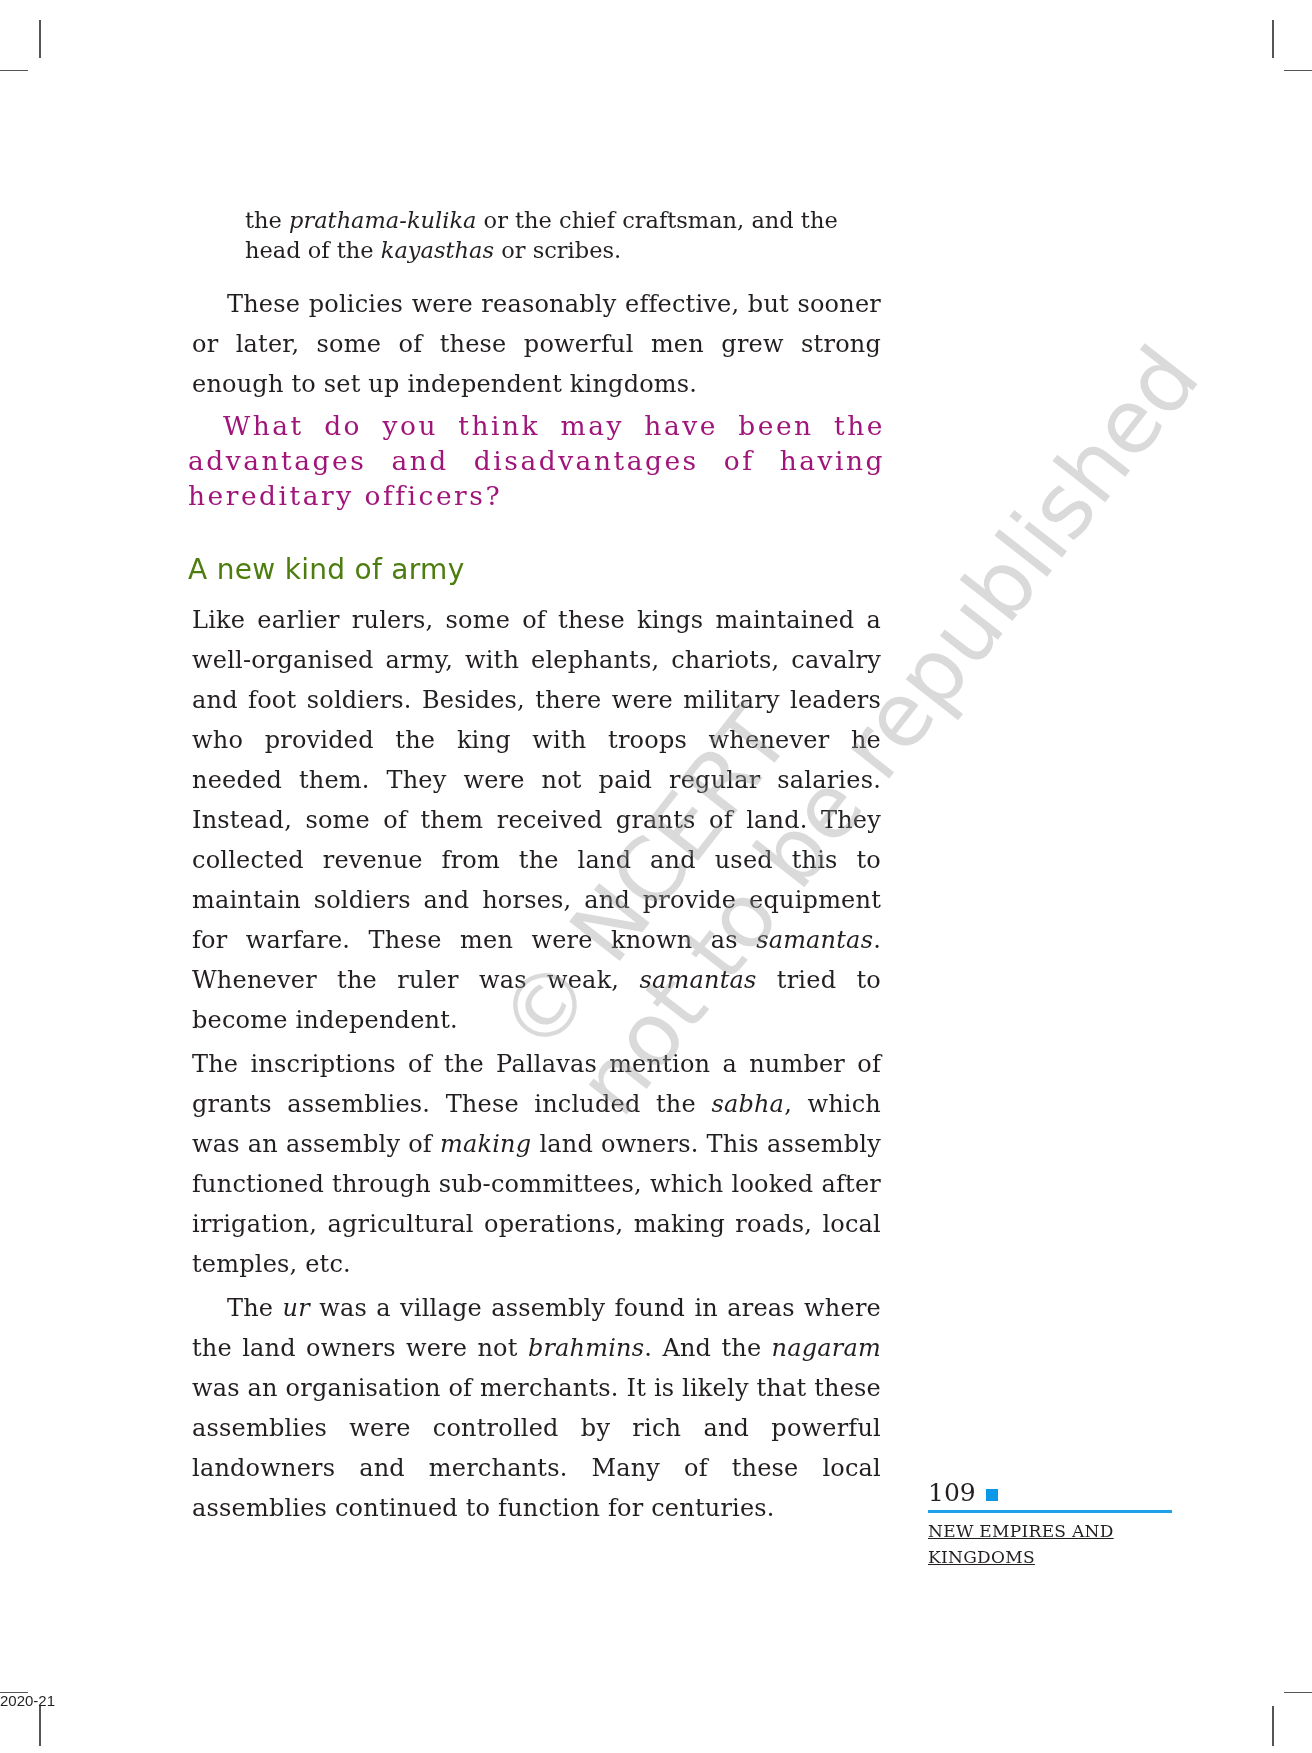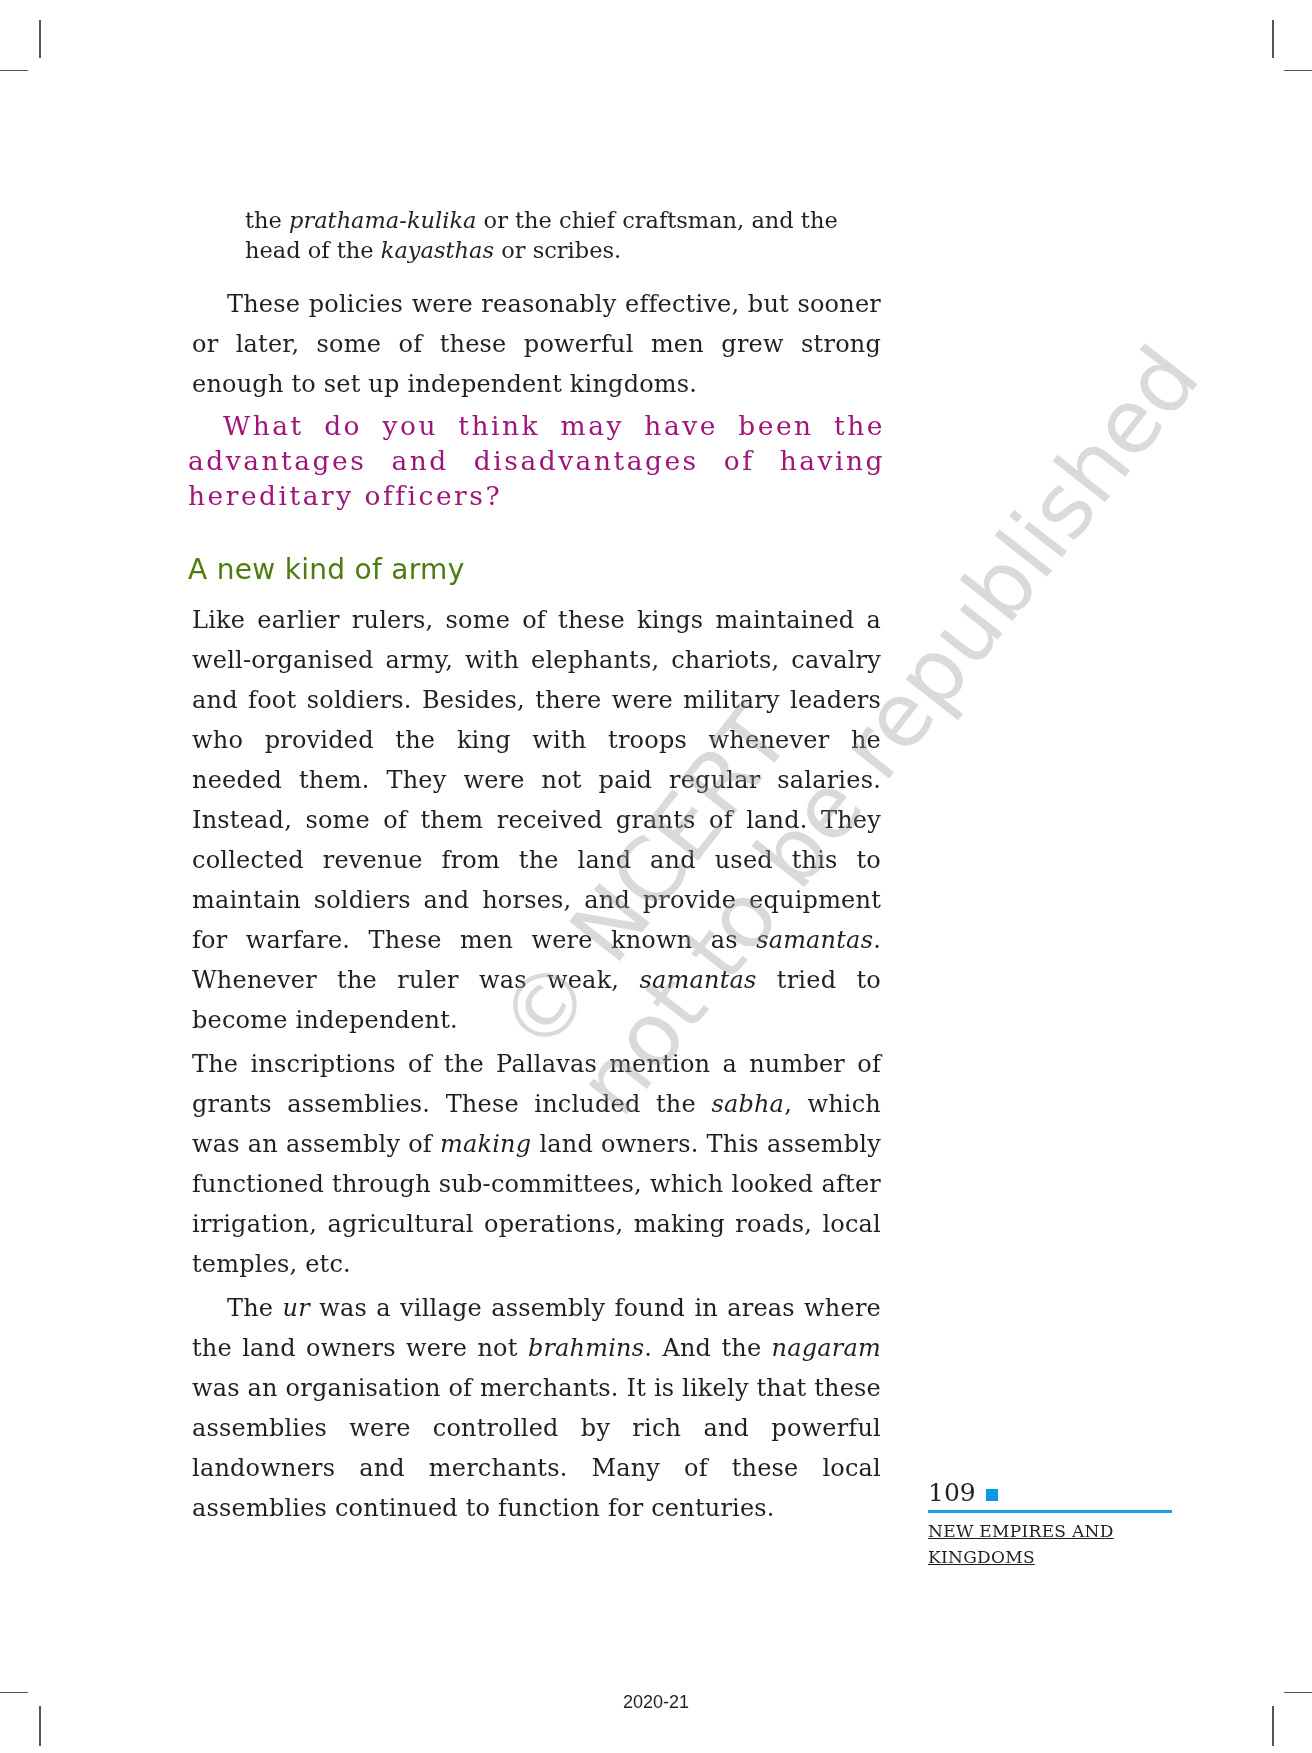--- a/index.html
+++ b/index.html
@@ -14,21 +14,21 @@
   .q { color: #a0157a; font-size: 26.5px; line-height: 35px; text-align: justify; margin: 0; text-indent: 35px; letter-spacing: 2.5px; }
   .h { color: #4d7c0f; font-family: "DejaVu Sans", "Liberation Sans", sans-serif; font-size: 28px; margin: 0; font-weight: normal; letter-spacing: 0.3px; }
   i { font-style: italic; }
   .watermark { position: absolute; left: 380px; top: 640px; width: 620px; transform: rotate(-52deg); transform-origin: 0 0;
                color: rgba(150,150,150,0.35); font-family: "DejaVu Sans", "Liberation Sans", sans-serif; pointer-events: none; }
   .watermark div { font-size: 88px; line-height: 100px; white-space: nowrap; }
   .pageno { position: absolute; left: 928px; top: 1478px; font-size: 25px; }
   .pageno-square { display: inline-block; width: 12px; height: 12px; background: #0d97e8; margin-left: 10px; vertical-align: middle; }
   .pageno-rule { position: absolute; left: 928px; top: 1510px; width: 244px; height: 3px; background: #1da1e8; }
   .chapter { position: absolute; left: 928px; top: 1518px; font-size: 17px; line-height: 26px; letter-spacing: 0.3px; text-decoration: underline; }
-  .year { position: absolute; left: 0; width: 1312px; top: 1692px; text-align: center; font-family: "Liberation Sans", sans-serif; font-size: 18px; }
+  .year { position: absolute; left: 0; width: 1312px; top: 1692px; font-family: "Liberation Sans", sans-serif; font-size: 15px; }
 </style>
 </head>
 <body>
 
 <div class="crop" style="left:39px;top:20px;width:2px;height:38px;"></div>
 <div class="crop" style="left:0;top:70px;width:28px;height:1px;"></div>
 <div class="crop" style="left:1272px;top:20px;width:2px;height:38px;"></div>
 <div class="crop" style="left:1284px;top:70px;width:28px;height:1px;"></div>
 <div class="crop" style="left:39px;top:1706px;width:2px;height:40px;"></div>
 <div class="crop" style="left:0;top:1692px;width:28px;height:1px;"></div>

